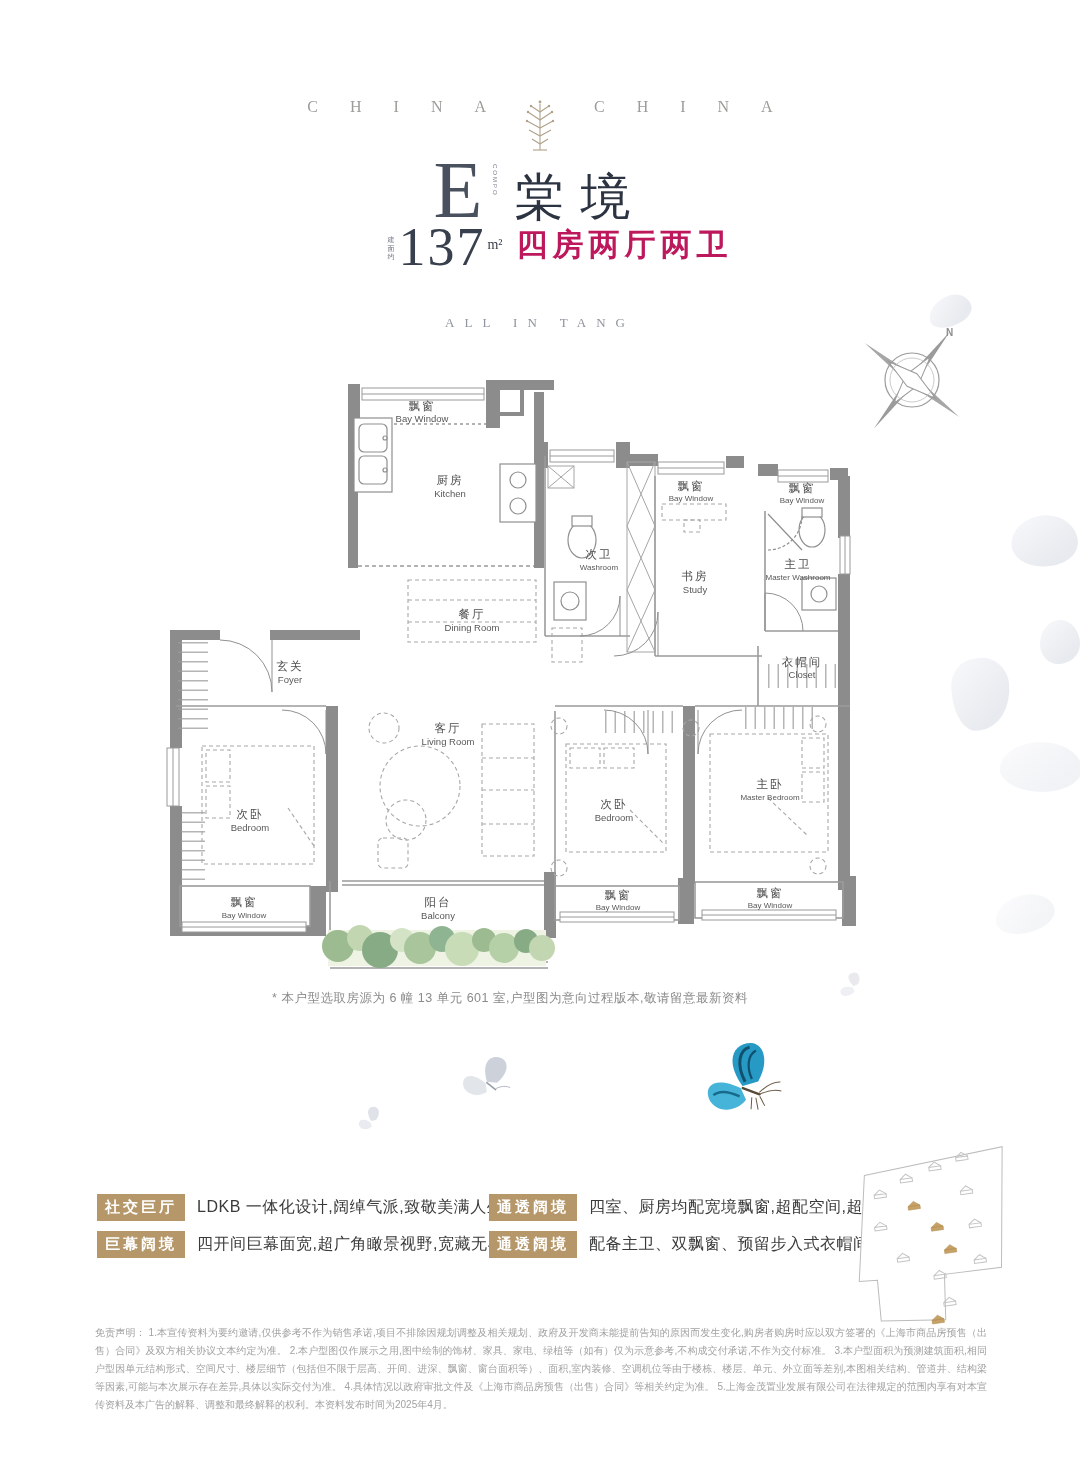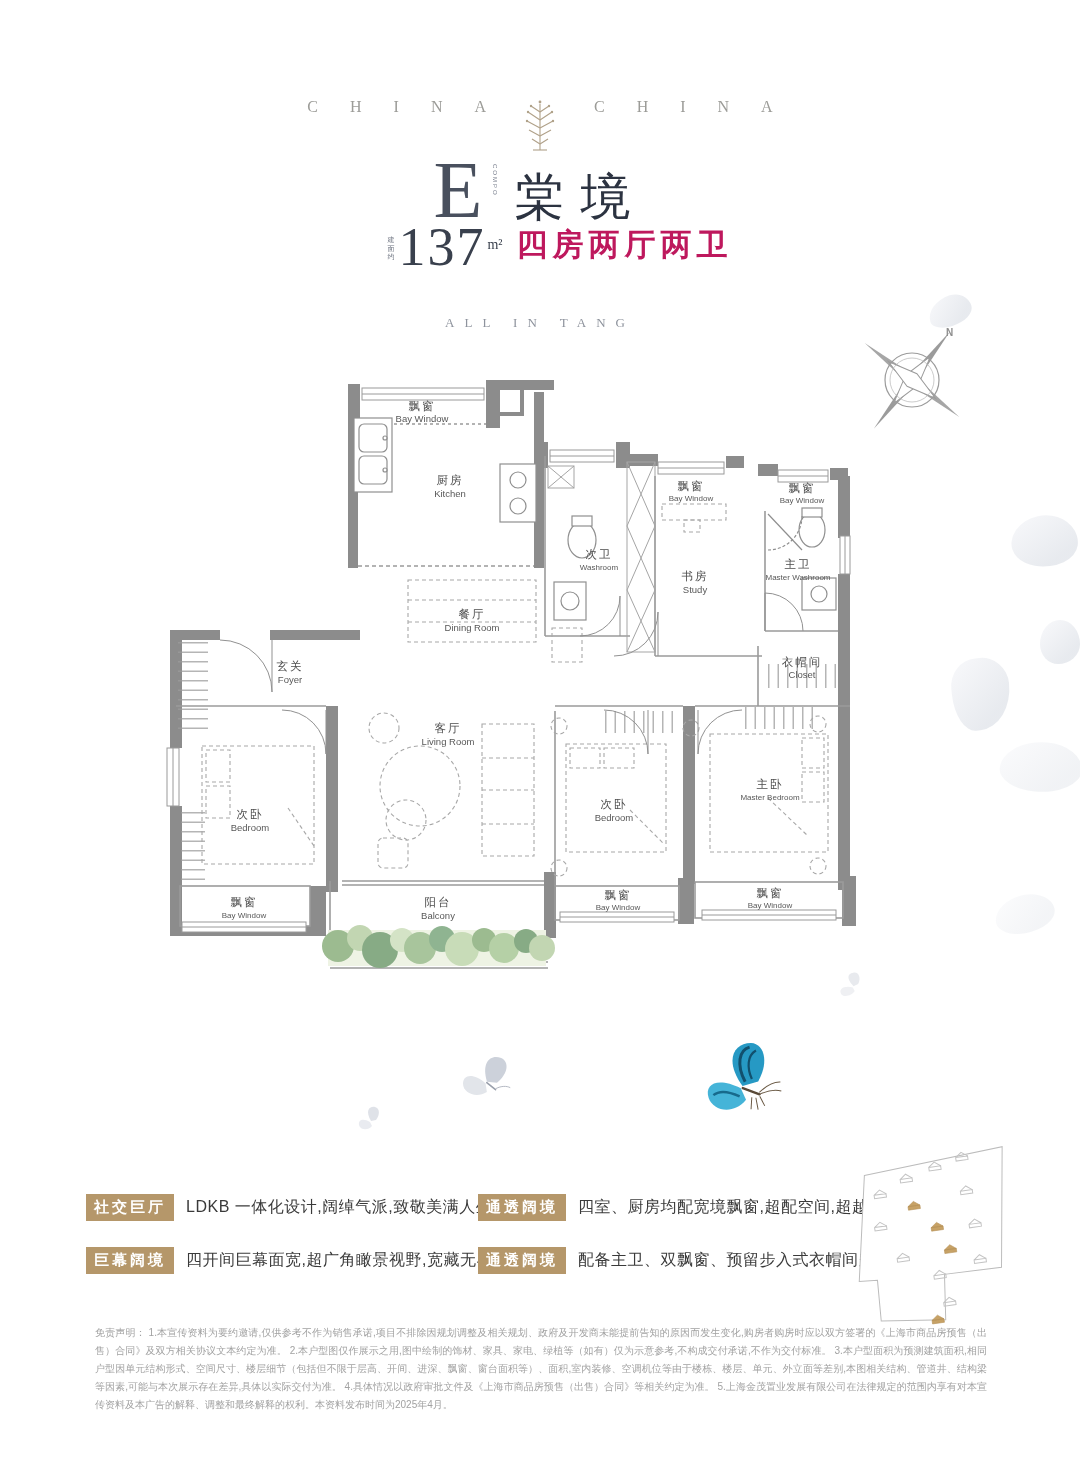--- a/index.html
+++ b/index.html
@@ -27,21 +27,21 @@
   
   .plan-wrap{position:absolute;left:150px;top:378px;width:720px;height:610px;}
   .plan-wrap svg text{font-family:"Liberation Sans",sans-serif;}
   .lbl-cn{font-size:11.5px;fill:#4d4d4d;letter-spacing:2px;}
   .lbl-en{font-size:9.5px;fill:#585858;}
   .lbl-en.sm{font-size:8px;}
   .compass{position:absolute;left:856px;top:320px;width:112px;height:118px;}
   .note{position:absolute;top:990px;left:150px;width:720px;text-align:center;font-size:12.5px;color:#8b8b8b;letter-spacing:.5px;}
 
   
-  .features{position:absolute;top:1194px;left:86px;width:900px;display:grid;grid-template-columns:392px 1fr;row-gap:26px;}
+  .features{position:absolute;top:1194px;left:97px;width:900px;display:grid;grid-template-columns:392px 1fr;row-gap:10px;}
   .feature{display:flex;align-items:center;white-space:nowrap;}
   .badge{background:#b5976a;color:#fff;font-size:15px;font-weight:700;letter-spacing:3px;padding:4px 8px;}
   .feature-text{margin-left:12px;font-size:16px;color:#3a3a3a;letter-spacing:.5px;}
 
   
   .disclaimer{position:absolute;top:1324px;left:95px;width:892px;font-size:10px;line-height:1.8;color:#a2a2a2;text-align:justify;}
 
   
   .petal{position:absolute;background:linear-gradient(135deg,#f4f5f8 15%,#e5e8ed 75%);opacity:.9;}
   .butterfly{position:absolute;}
@@ -317,20 +317,21 @@
       <text class="lbl-cn" x="620" y="410">主卧</text>
       <text class="lbl-en sm" x="620" y="422">Master Bedroom</text>
       <text class="lbl-cn" x="468" y="521">飘窗</text>
       <text class="lbl-en sm" x="468" y="532">Bay Window</text>
       <text class="lbl-cn" x="620" y="519">飘窗</text>
       <text class="lbl-en sm" x="620" y="530">Bay Window</text>
     </g>
   </svg>
   </div>
 
+  <div class="note">* 本户型选取房源为 6 幢 13 单元 601 室,户型图为意向过程版本,敬请留意最新资料</div>
 
   <div class="petal" style="left:928px;top:296px;width:44px;height:30px;border-radius:60% 40% 55% 45%/65% 55% 45% 35%;transform:rotate(-18deg);"></div>
   <div class="petal" style="left:1012px;top:515px;width:66px;height:52px;border-radius:55% 45% 60% 40%/60% 50% 50% 40%;transform:rotate(8deg);"></div>
   <div class="petal" style="left:1040px;top:620px;width:40px;height:44px;border-radius:50% 50% 55% 45%/55% 55% 45% 45%;"></div>
   <div class="petal" style="left:952px;top:658px;width:58px;height:72px;border-radius:50% 50% 62% 38%/42% 42% 66% 58%;transform:rotate(-6deg);"></div>
   <div class="petal" style="left:1000px;top:742px;width:82px;height:50px;opacity:.55;border-radius:55% 45% 55% 45%/60% 50% 50% 40%;transform:rotate(5deg);"></div>
   <div class="petal" style="left:995px;top:895px;width:60px;height:38px;opacity:.45;border-radius:55% 45% 55% 45%/60% 50% 50% 40%;transform:rotate(-10deg);"></div>
 
   <svg class="butterfly" style="left:698px;top:1038px;transform:rotate(-6deg);" width="90" height="85" viewBox="0 0 90 85">
     <path d="M44,48 C28,20 40,4 57,6 C70,8 73,27 60,45 Z" fill="#2699c4"></path>

